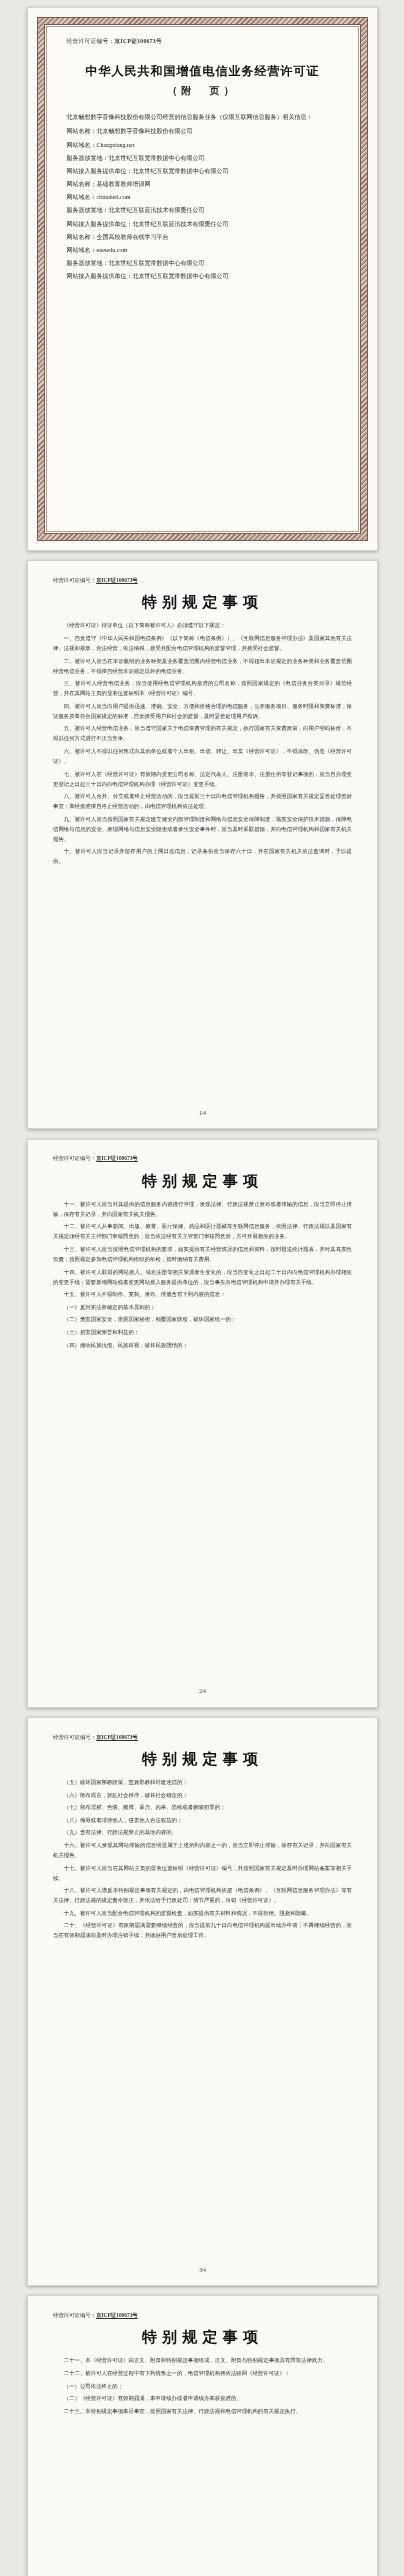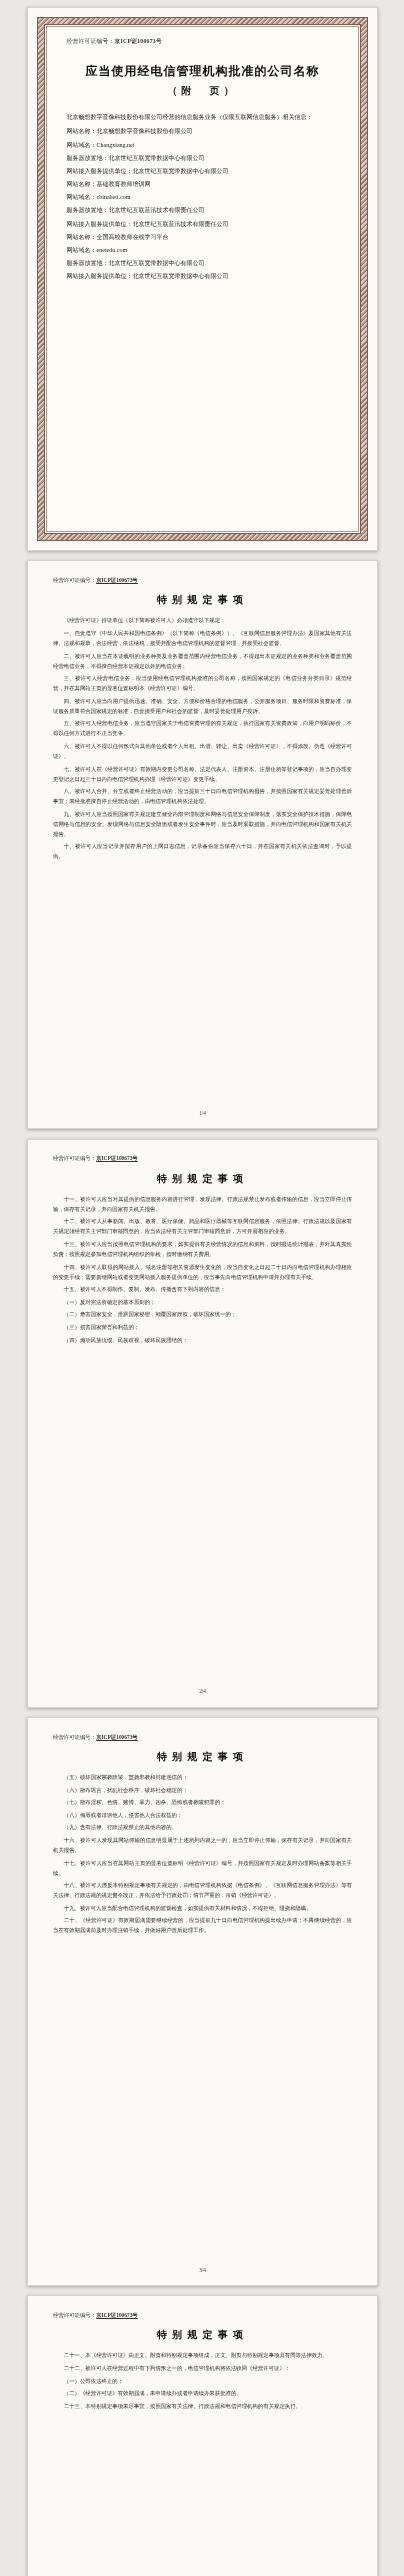--- a/index.html
+++ b/index.html
@@ -73,21 +73,21 @@
   .entry-label { color: #222; }
   .entry-value { color: #222; }
 
   
   .prov { height: 569px; padding: 15.5px 25px 15.5px; }
   .prov-header { font-size: 5.4px; color: #333; }
   .prov-header .num { font-weight: bold; text-decoration: underline; }
   .prov-title {
     margin: 9.3px 0 8.2px;
     text-align: center;
-    font-size: 10px;
+    font-size: 15px;
     font-weight: bold;
     letter-spacing: 5.2px;
     color: #111;
   }
   .prov-body p {
     font-size: 5.4px;
     line-height: 1.85;
     text-align: justify;
     text-indent: 2em;
     margin: 0 0 2.6px;
@@ -107,21 +107,21 @@
 <body>
 
 <div class="canvas">
 
   <section class="page cert">
     <div class="cert-frame">
       <div class="cert-inner">
         <div class="cert-no">
           <span>经营许可证编号：</span><span class="num">京ICP证100673号</span>
         </div>
-        <h1 class="cert-title">应当使用经电信管理机构批准的公司名称</h1>
+        <h1 class="cert-title">中华人民共和国增值电信业务经营许可证</h1>
         <div class="cert-subtitle">（附　页）</div>
         <p class="cert-intro">北京畅想数字音像科技股份有限公司经营的信息服务业务（仅限互联网信息服务）相关信息：</p>
         <div class="cert-entries">
           <div class="entry"><span class="entry-label">网站名称：</span><span class="entry-value">北京畅想数字音像科技股份有限公司</span></div>
           <div class="entry"><span class="entry-label">网站域名：</span><span class="entry-value">Changxiang.net</span></div>
           <div class="entry"><span class="entry-label">服务器放置地：</span><span class="entry-value">北京世纪互联宽带数据中心有限公司</span></div>
           <div class="entry"><span class="entry-label">网站接入服务提供单位：</span><span class="entry-value">北京世纪互联宽带数据中心有限公司</span></div>
           <div class="entry"><span class="entry-label">网站名称：</span><span class="entry-value">基础教育教师培训网</span></div>
           <div class="entry"><span class="entry-label">网站域名：</span><span class="entry-value">cbinabett.com</span></div>
           <div class="entry"><span class="entry-label">服务器放置地：</span><span class="entry-value">北京世纪互联蓝汛技术有限责任公司</span></div>

